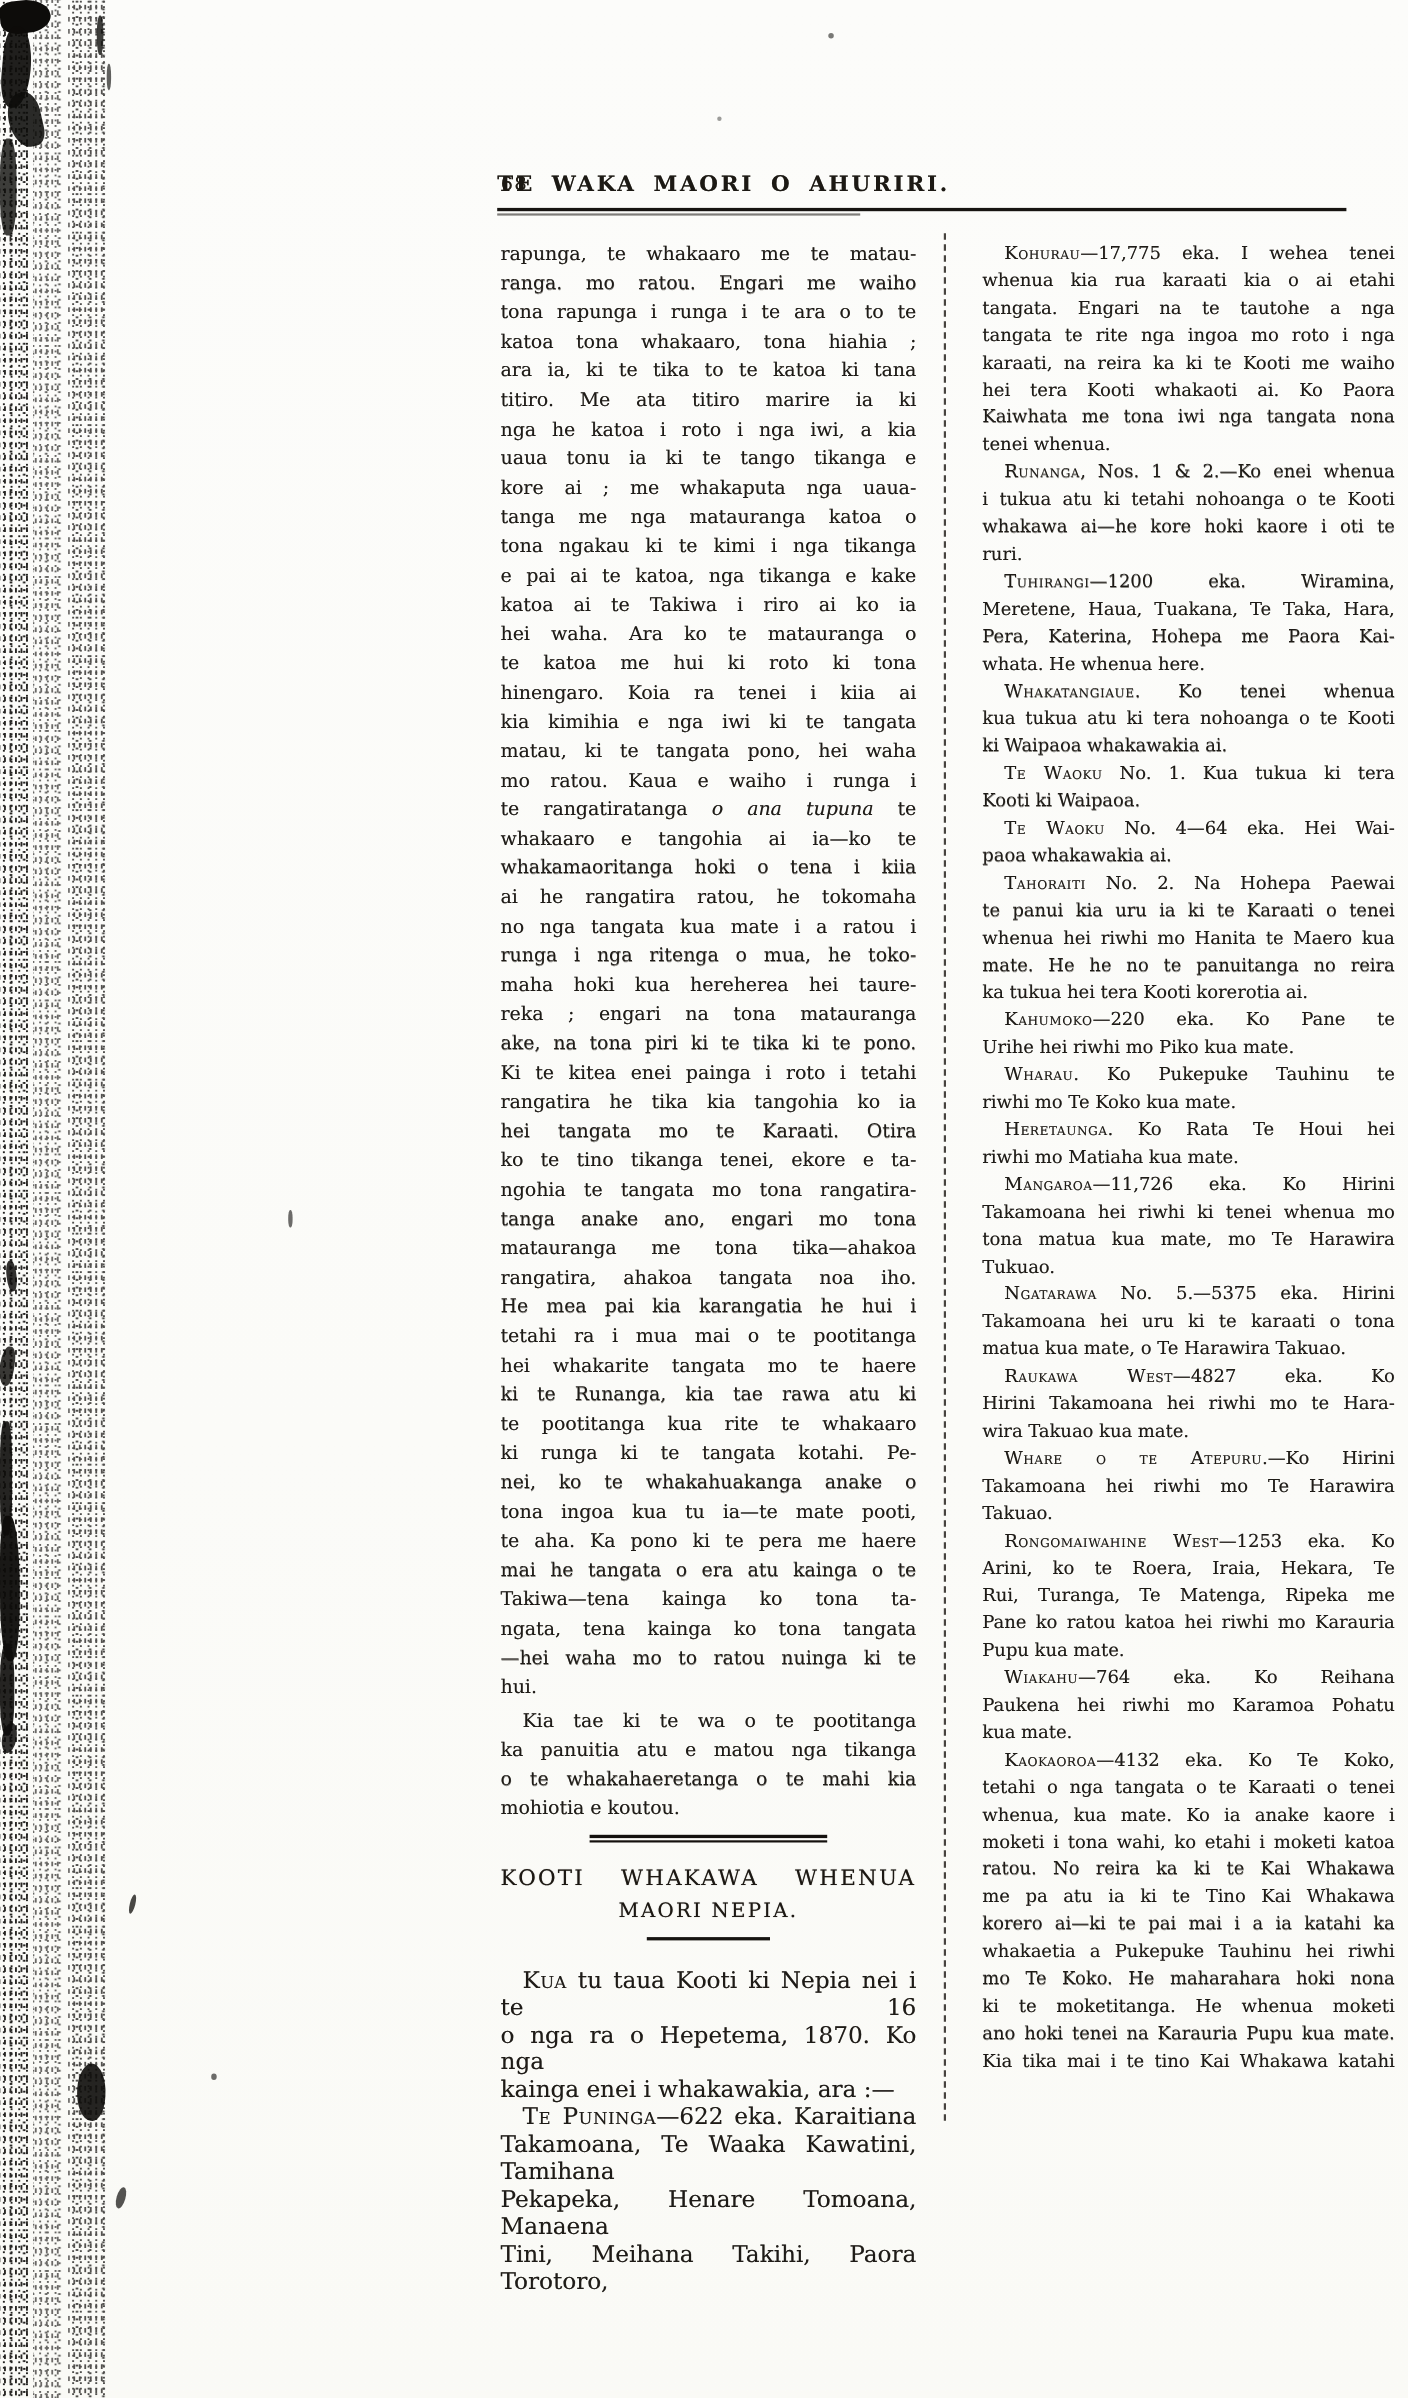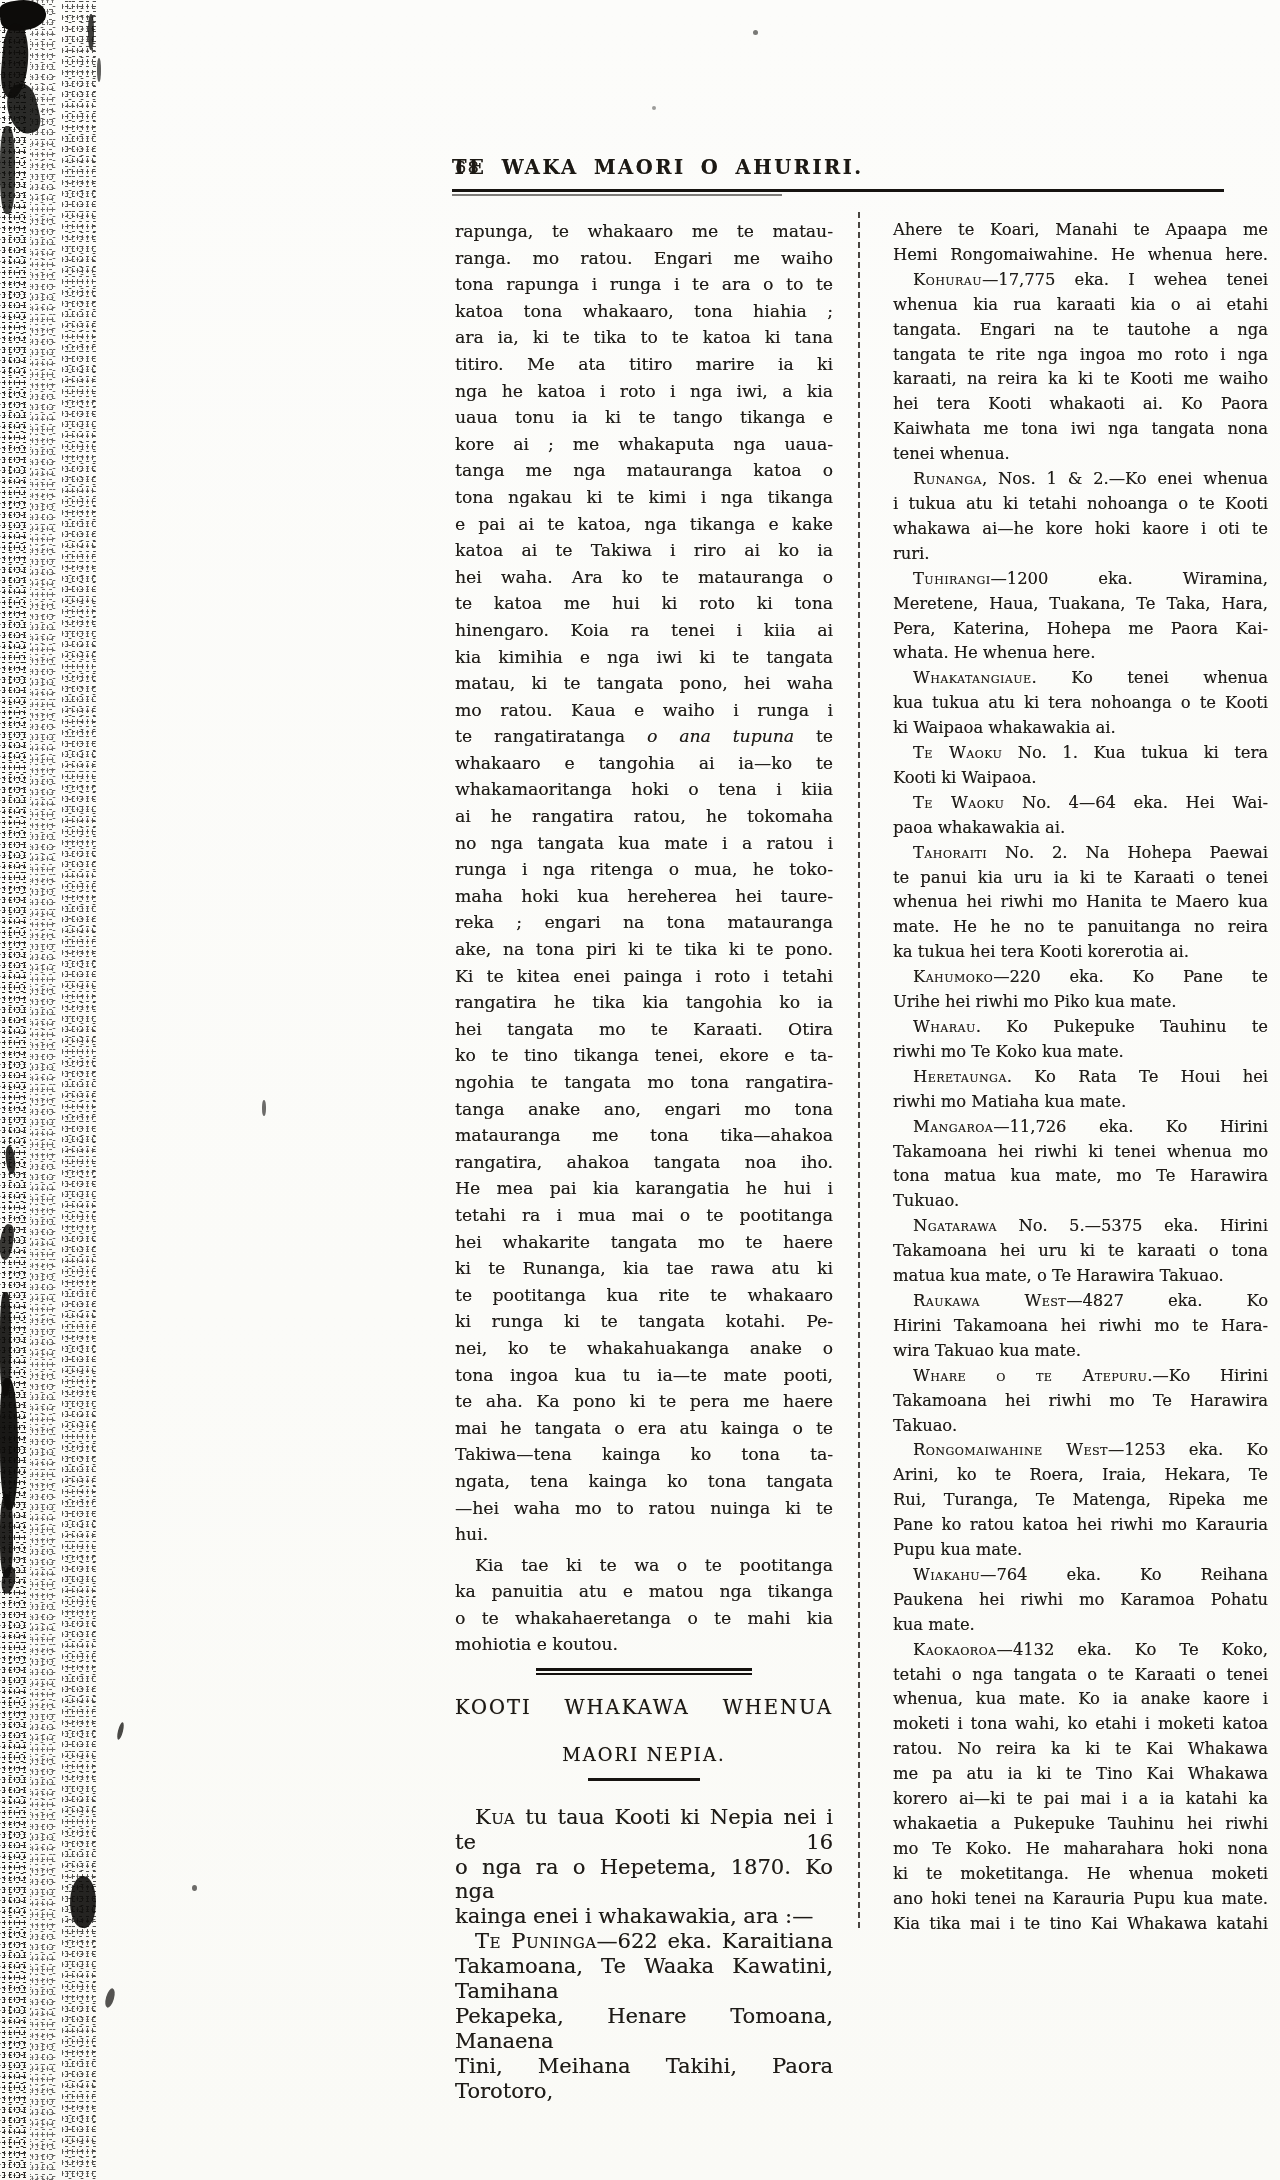--- a/index.html
+++ b/index.html
@@ -28,21 +28,21 @@
   .sc{font-variant:small-caps;letter-spacing:.5px;}
   .it{font-style:italic;}
   #left-para-2{margin-top:4px;}
 
   
   #section-rule{margin:10px auto 0 auto;width:216px;height:2px;
         border-top:3px solid #14110e;border-bottom:2px solid #14110e;}
   #section-heading-1{margin-top:20px;font-size:19.5px;letter-spacing:2px;color:#1c1813;
         text-align:justify;text-align-last:justify;-moz-text-align-last:justify;
         text-shadow:0 0 .7px rgba(25,20,12,.6);}
-  #section-heading-2{margin-top:20px;font-size:18px;letter-spacing:2px;text-align:center;
+  #section-heading-2{margin-top:3px;font-size:18px;letter-spacing:2px;text-align:center;
         color:#1c1813;text-shadow:0 0 .7px rgba(25,20,12,.6);}
   #section-short-rule{margin:10px auto 0 auto;width:112px;height:2.5px;background:#171411;}
   #section-paras{margin-top:24px;font-size:21px;line-height:24.9px;}
 
   
   #column-divider{position:absolute;left:858px;top:212px;height:1716px;width:0;
         border-left:2.5px dashed #28241f;opacity:.85;}
 
   
   .noise-band{position:absolute;top:0;height:2180px;
@@ -164,24 +164,20 @@
         <div class="para indent">
           <div class="line"><span class="sc">Te Puninga</span>—622 eka. Karaitiana</div>
           <div class="line">Takamoana, Te Waaka Kawatini, Tamihana</div>
           <div class="line">Pekapeka, Henare Tomoana, Manaena</div>
           <div class="line">Tini, Meihana Takihi, Paora Torotoro,</div>
         </div>
       </div>
   </div>
 
   <div id="right-col" class="col">
-      <div class="para">
-        <div class="line">Ahere te Koari, Manahi te Apaapa me</div>
-        <div class="line">Hemi Rongomaiwahine. He whenua here.</div>
-      </div>
       <div class="para indent">
         <div class="line"><span class="sc">Kohurau</span>—17,775 eka. I wehea tenei</div>
         <div class="line">whenua kia rua karaati kia o ai etahi</div>
         <div class="line">tangata. Engari na te tautohe a nga</div>
         <div class="line">tangata te rite nga ingoa mo roto i nga</div>
         <div class="line">karaati, na reira ka ki te Kooti me waiho</div>
         <div class="line">hei tera Kooti whakaoti ai. Ko Paora</div>
         <div class="line">Kaiwhata me tona iwi nga tangata nona</div>
         <div class="line last">tenei whenua.</div>
       </div>

